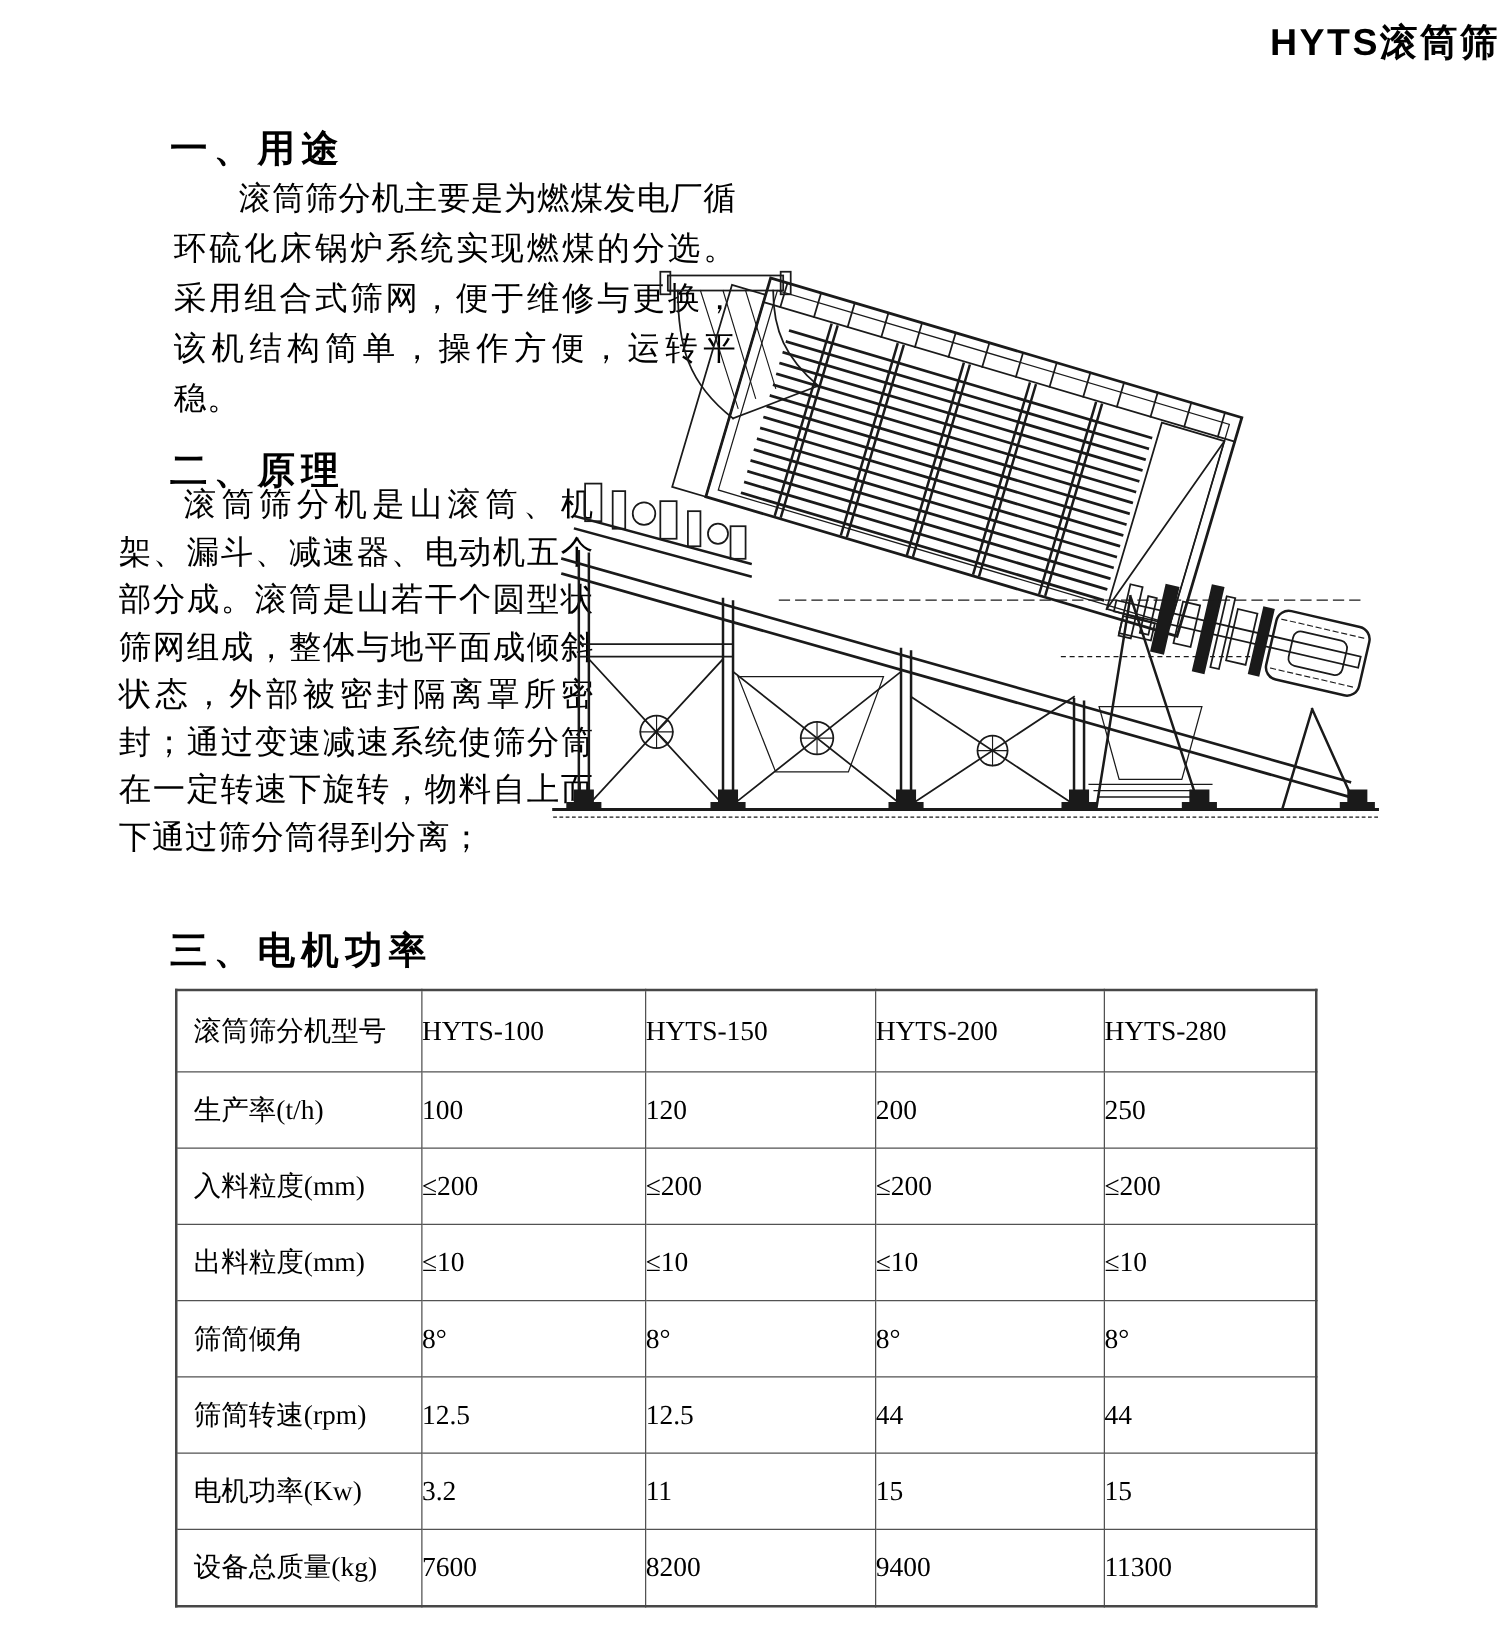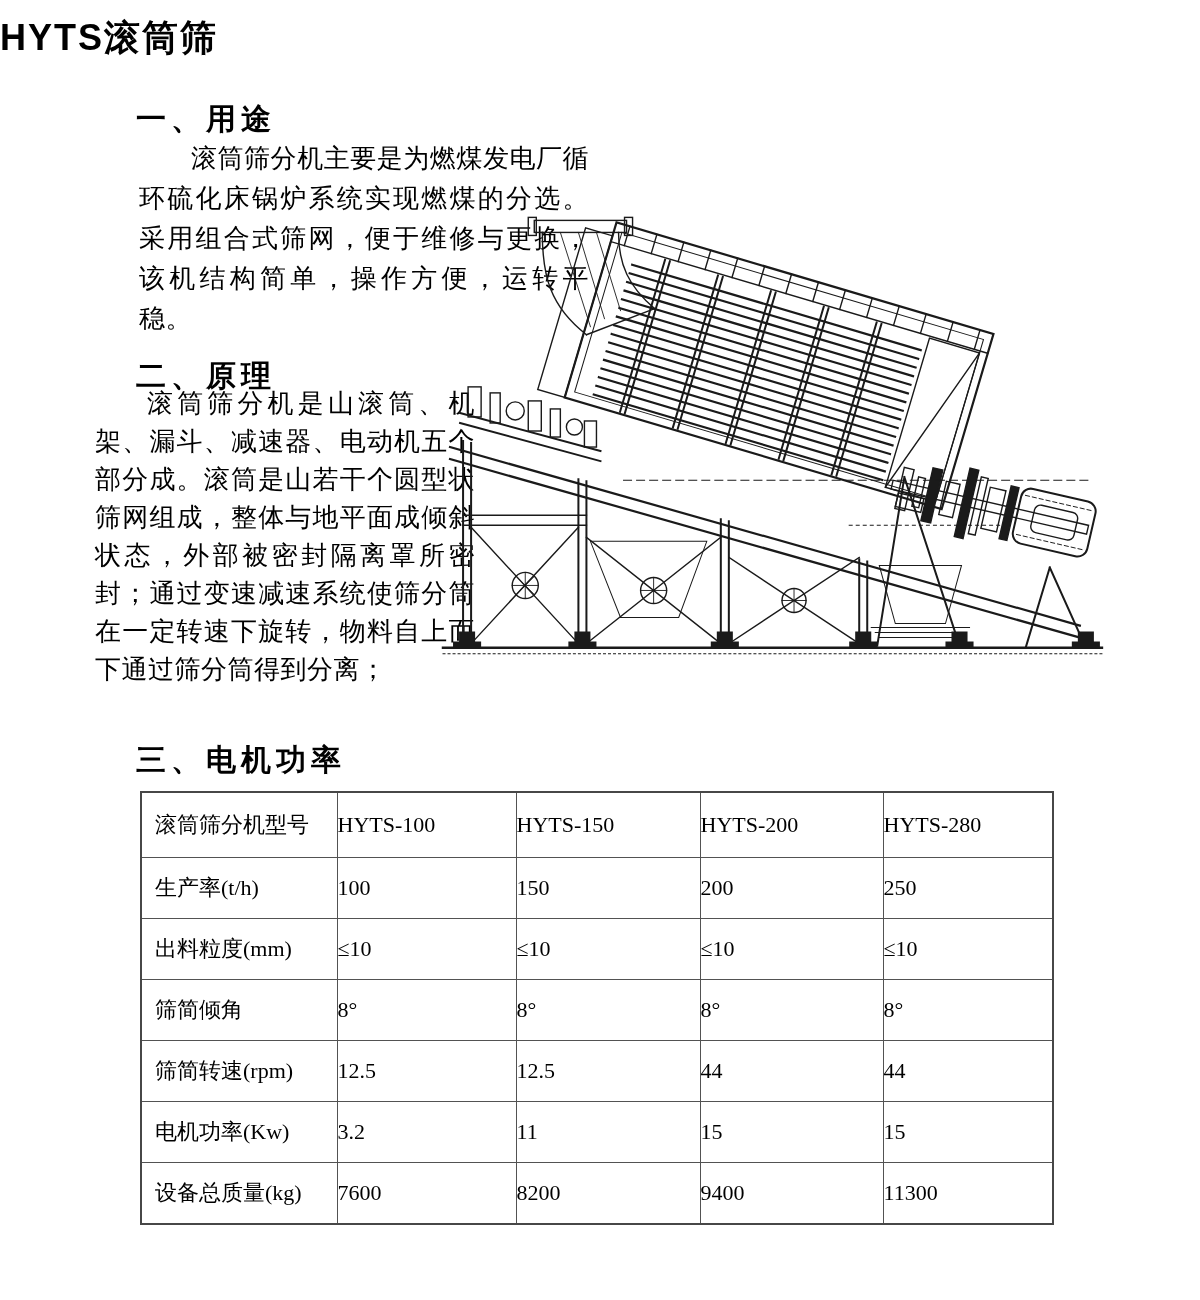--- a/index.html
+++ b/index.html
@@ -1,23 +1,23 @@
 <!DOCTYPE html>
 <html><head>
 <meta charset="utf-8">
 <style>
   html,body { margin:0; padding:0; background:#ffffff; }
   .page {
     position:relative; width:1200px; height:1300px; background:#fff;
     color:#000; font-family:"Liberation Serif", serif; overflow:hidden;
   }
   .doc-title {
-    position:absolute; top:14px; left:0; width:100%; text-align:left;
+    position:absolute; top:14px; left:0; width:100%; text-align:right;
     font-family:"Liberation Sans", sans-serif; font-weight:bold;
-    font-size:36px; letter-spacing:2px;
+    font-size:30px; letter-spacing:2px;
   }
   .sec-heading {
     position:absolute; font-family:"Liberation Sans", sans-serif;
     font-weight:bold; font-size:30px; letter-spacing:5px; white-space:nowrap;margin-left:39px;
   }
   #h-usage     { left:97px;  top:99px;  }
   #h-principle { left:97px;  top:356px; }
   #h-params    { left:97px;  top:740px; }
   .body-text {
     position:absolute; font-size:26px; text-align:justify; text-indent:2em;
@@ -182,23 +182,30 @@
             <th>HYTS-100</th>
             <th>HYTS-150</th>
             <th>HYTS-200</th>
             <th>HYTS-280</th>
           </tr>
         </thead>
       <tbody>
           <tr>
             <th class="rowlabel">生产率(t/h)</th>
             <td>100</td>
-            <td>150</td>
+            <td>120</td>
             <td>200</td>
             <td>250</td>
+          </tr>
+          <tr>
+            <th class="rowlabel">入料粒度(mm)</th>
+            <td>≤200</td>
+            <td>≤200</td>
+            <td>≤200</td>
+            <td>≤200</td>
           </tr>
           <tr>
             <th class="rowlabel">出料粒度(mm)</th>
             <td>≤10</td>
             <td>≤10</td>
             <td>≤10</td>
             <td>≤10</td>
           </tr>
           <tr>
             <th class="rowlabel">筛简倾角</th>

